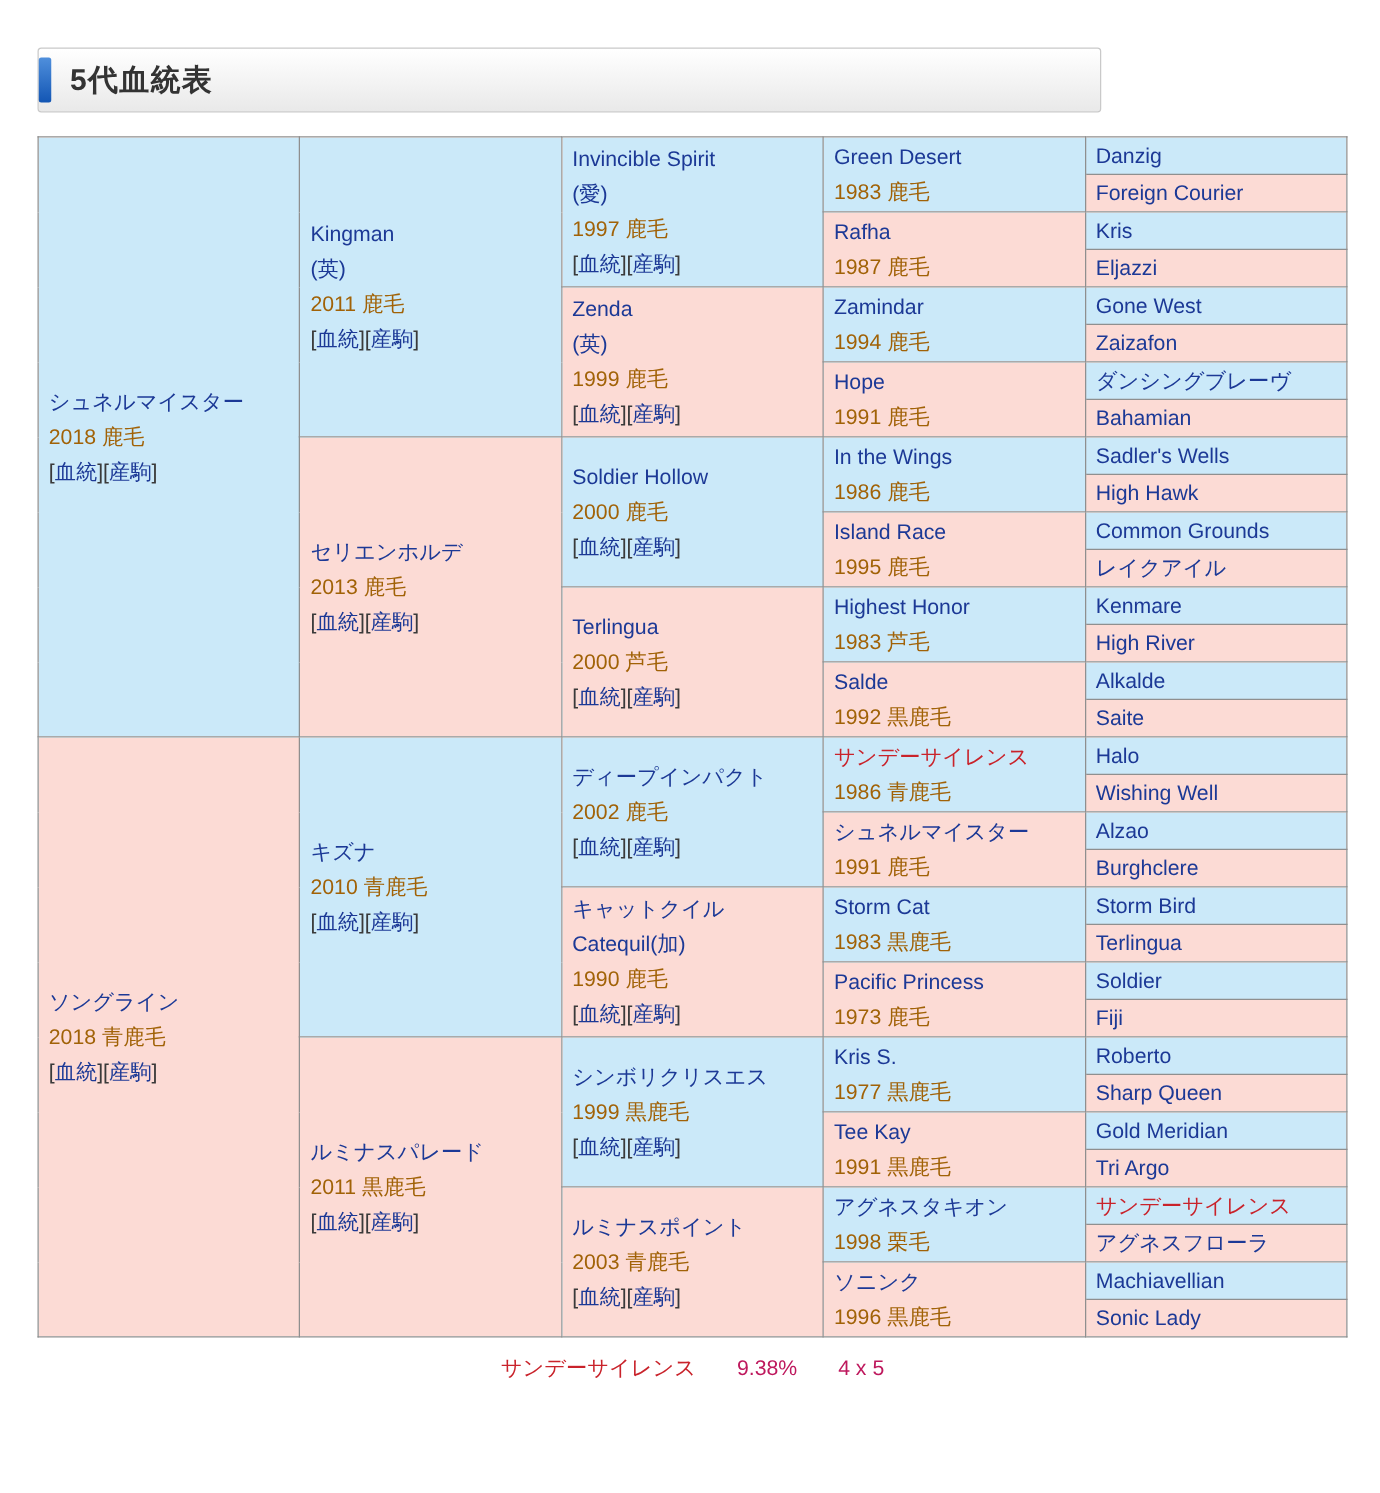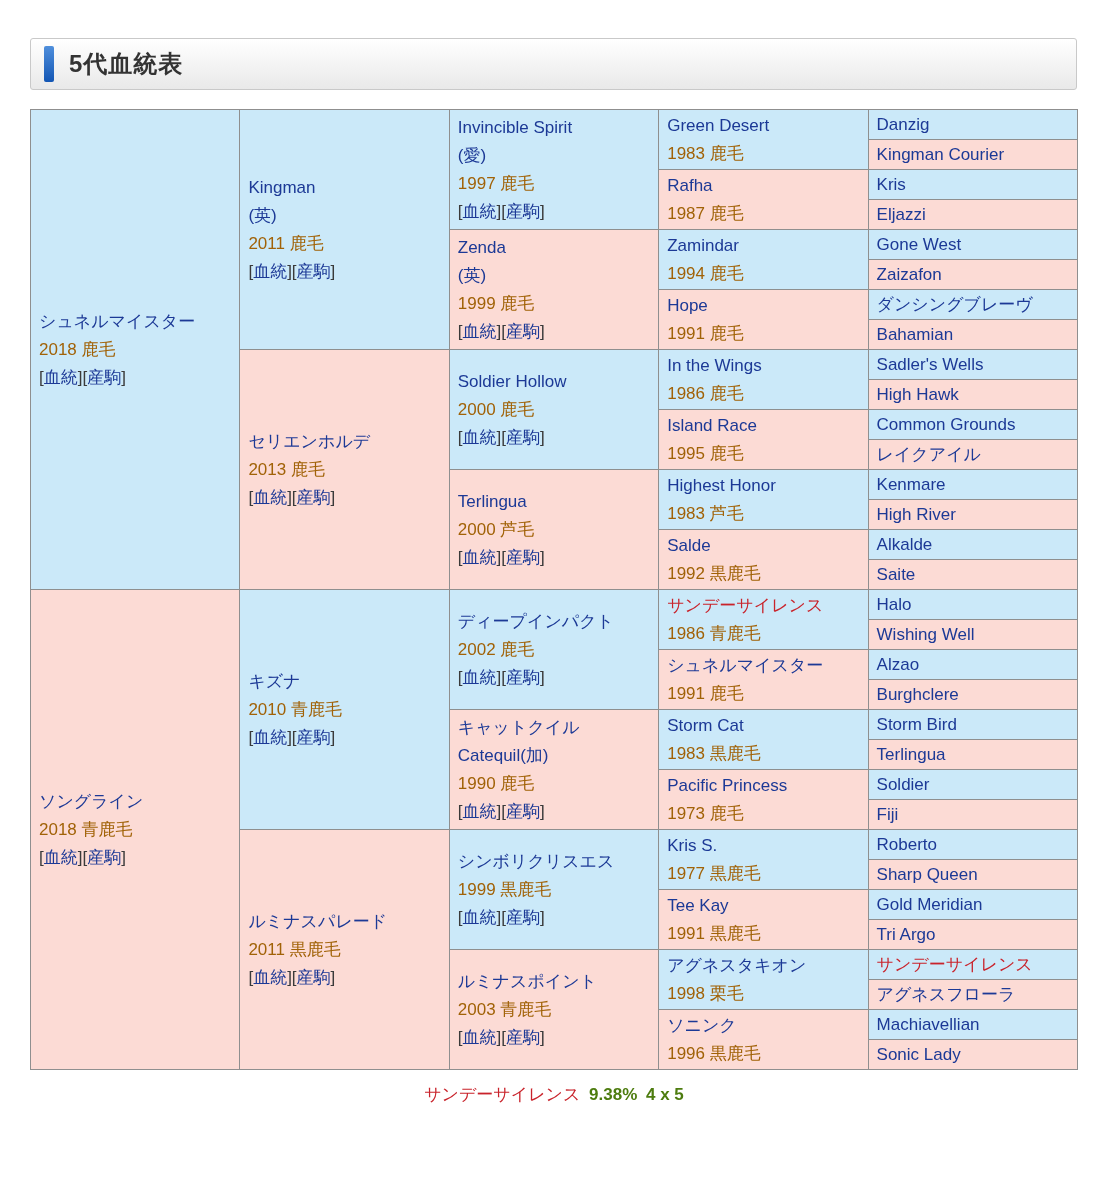--- a/index.html
+++ b/index.html
@@ -6,24 +6,24 @@
   html,body { background:#fff; }
   body {
     width:1104px; height:1194px;
     font-family:"Liberation Sans","DejaVu Sans",sans-serif;
     color:#3d3d3d;
   }
   .page { padding:38px 26px 0 30px; }
 
   
   .header-bar {
-    width:1047px; height:52px;
+    width:851px; height:52px;
     border:1px solid #c9c9c9; border-radius:3px;
     background:linear-gradient(#ffffff,#e9e9e9);
-    display:flex; align-items:center; padding-left:13px;
+    display:flex; align-items:center; 
     margin-bottom:19px;
   }
   .accent {
     width:10px; height:36px; border-radius:2px;
     background:linear-gradient(#4f8fdc,#1356b4);
     margin-right:15px;
   }
   .title { font-size:24px; font-weight:bold; color:#333; letter-spacing:1px; }
 
   
@@ -55,21 +55,21 @@
     padding:7px 12px;
     border:1px solid #a5a5a5; border-radius:6px;
     background:linear-gradient(#fdfdfd,#e0e0e0);
     cursor:pointer;
   }
   .cross-result {
     width:1048px; margin-top:13px; text-align:center;
     font-size:17px;
   }
   .cross-result .red-name { color:#c9232b; text-decoration:none; cursor:pointer; }
-  .cross-result .stat { color:#4d7c0f; margin-left:4px;font-weight:bold; }
+  .cross-result .stat { color:#be185d; margin-left:28px; }
 </style>
 </head>
 <body>
 
 <div class="page">
 
   <div class="header-bar">
     <span class="accent"></span>
     <h1 class="title">5代血統表</h1>
   </div>
@@ -97,21 +97,21 @@
           <td rowspan="2" class="m">
             <div><a class="horse">Green Desert</a></div>
             <div class="info">1983 鹿毛</div>
           </td>
           <td rowspan="1" class="m">
             <div><a class="horse">Danzig</a></div>
           </td>
         </tr>
         <tr>
           <td rowspan="1" class="f">
-            <div><a class="horse">Kingman Courier</a></div>
+            <div><a class="horse">Foreign Courier</a></div>
           </td>
         </tr>
         <tr>
           <td rowspan="2" class="f">
             <div><a class="horse">Rafha</a></div>
             <div class="info">1987 鹿毛</div>
           </td>
           <td rowspan="1" class="m">
             <div><a class="horse">Kris</a></div>
           </td>

